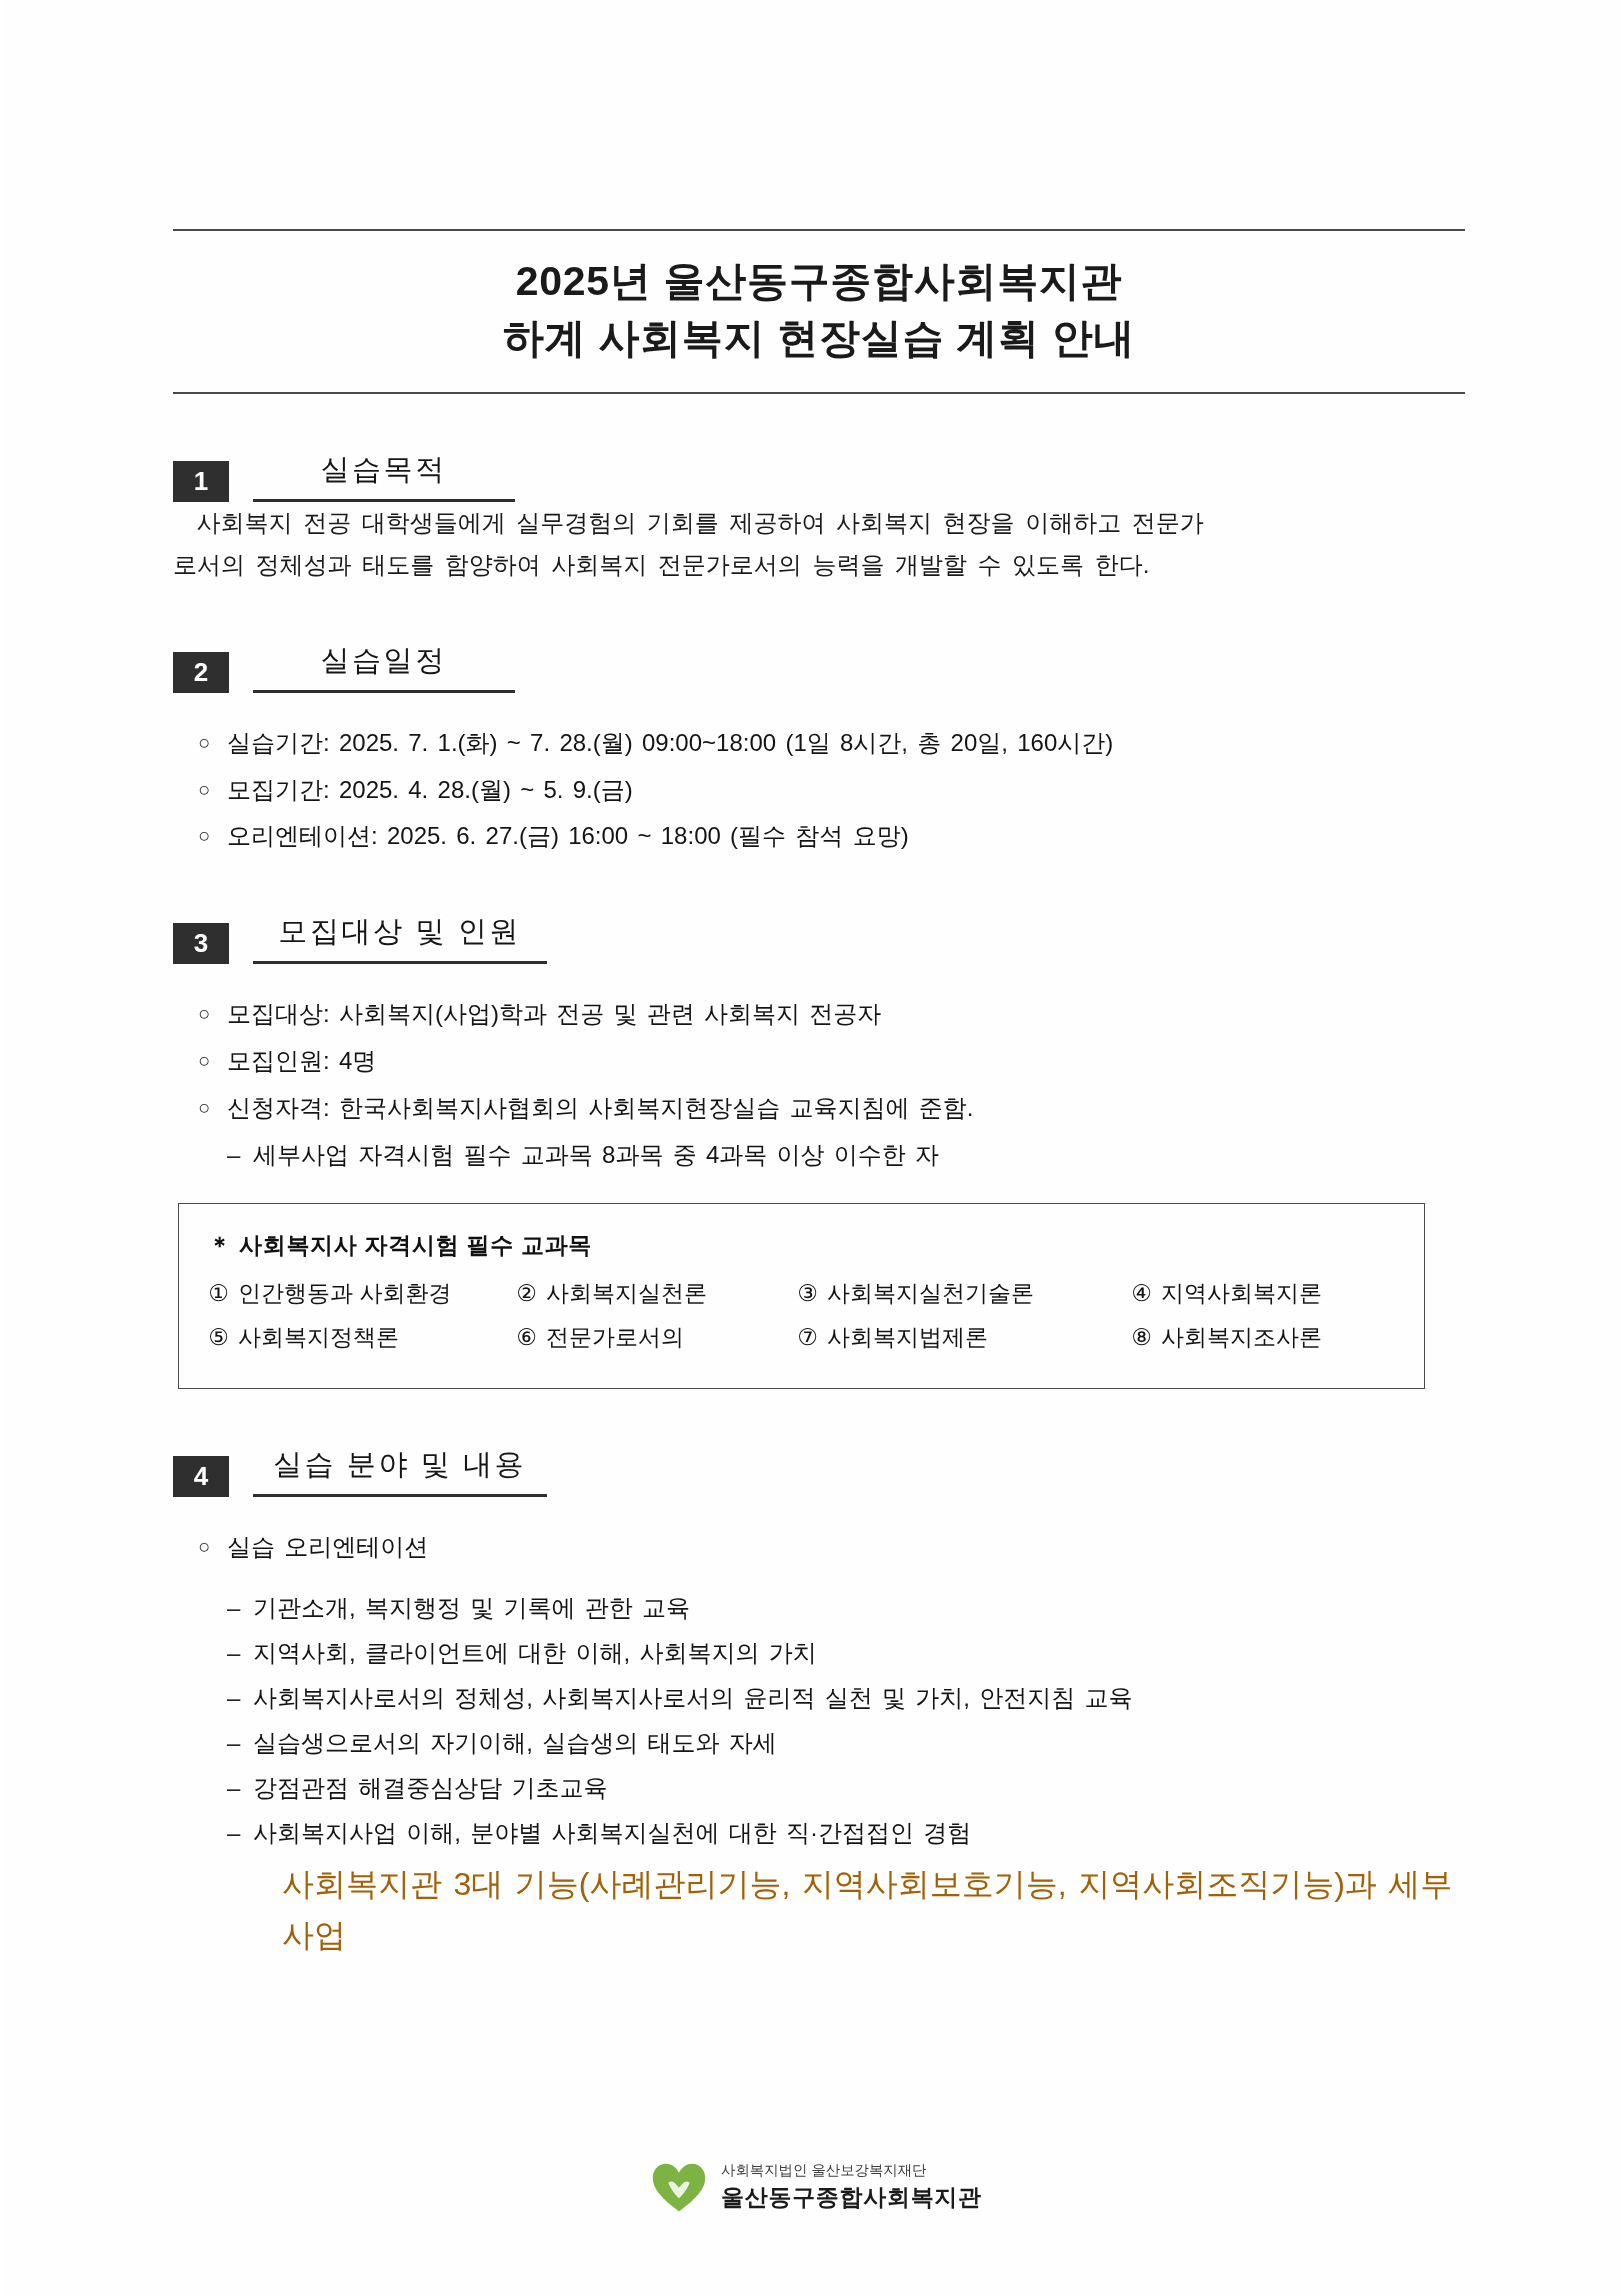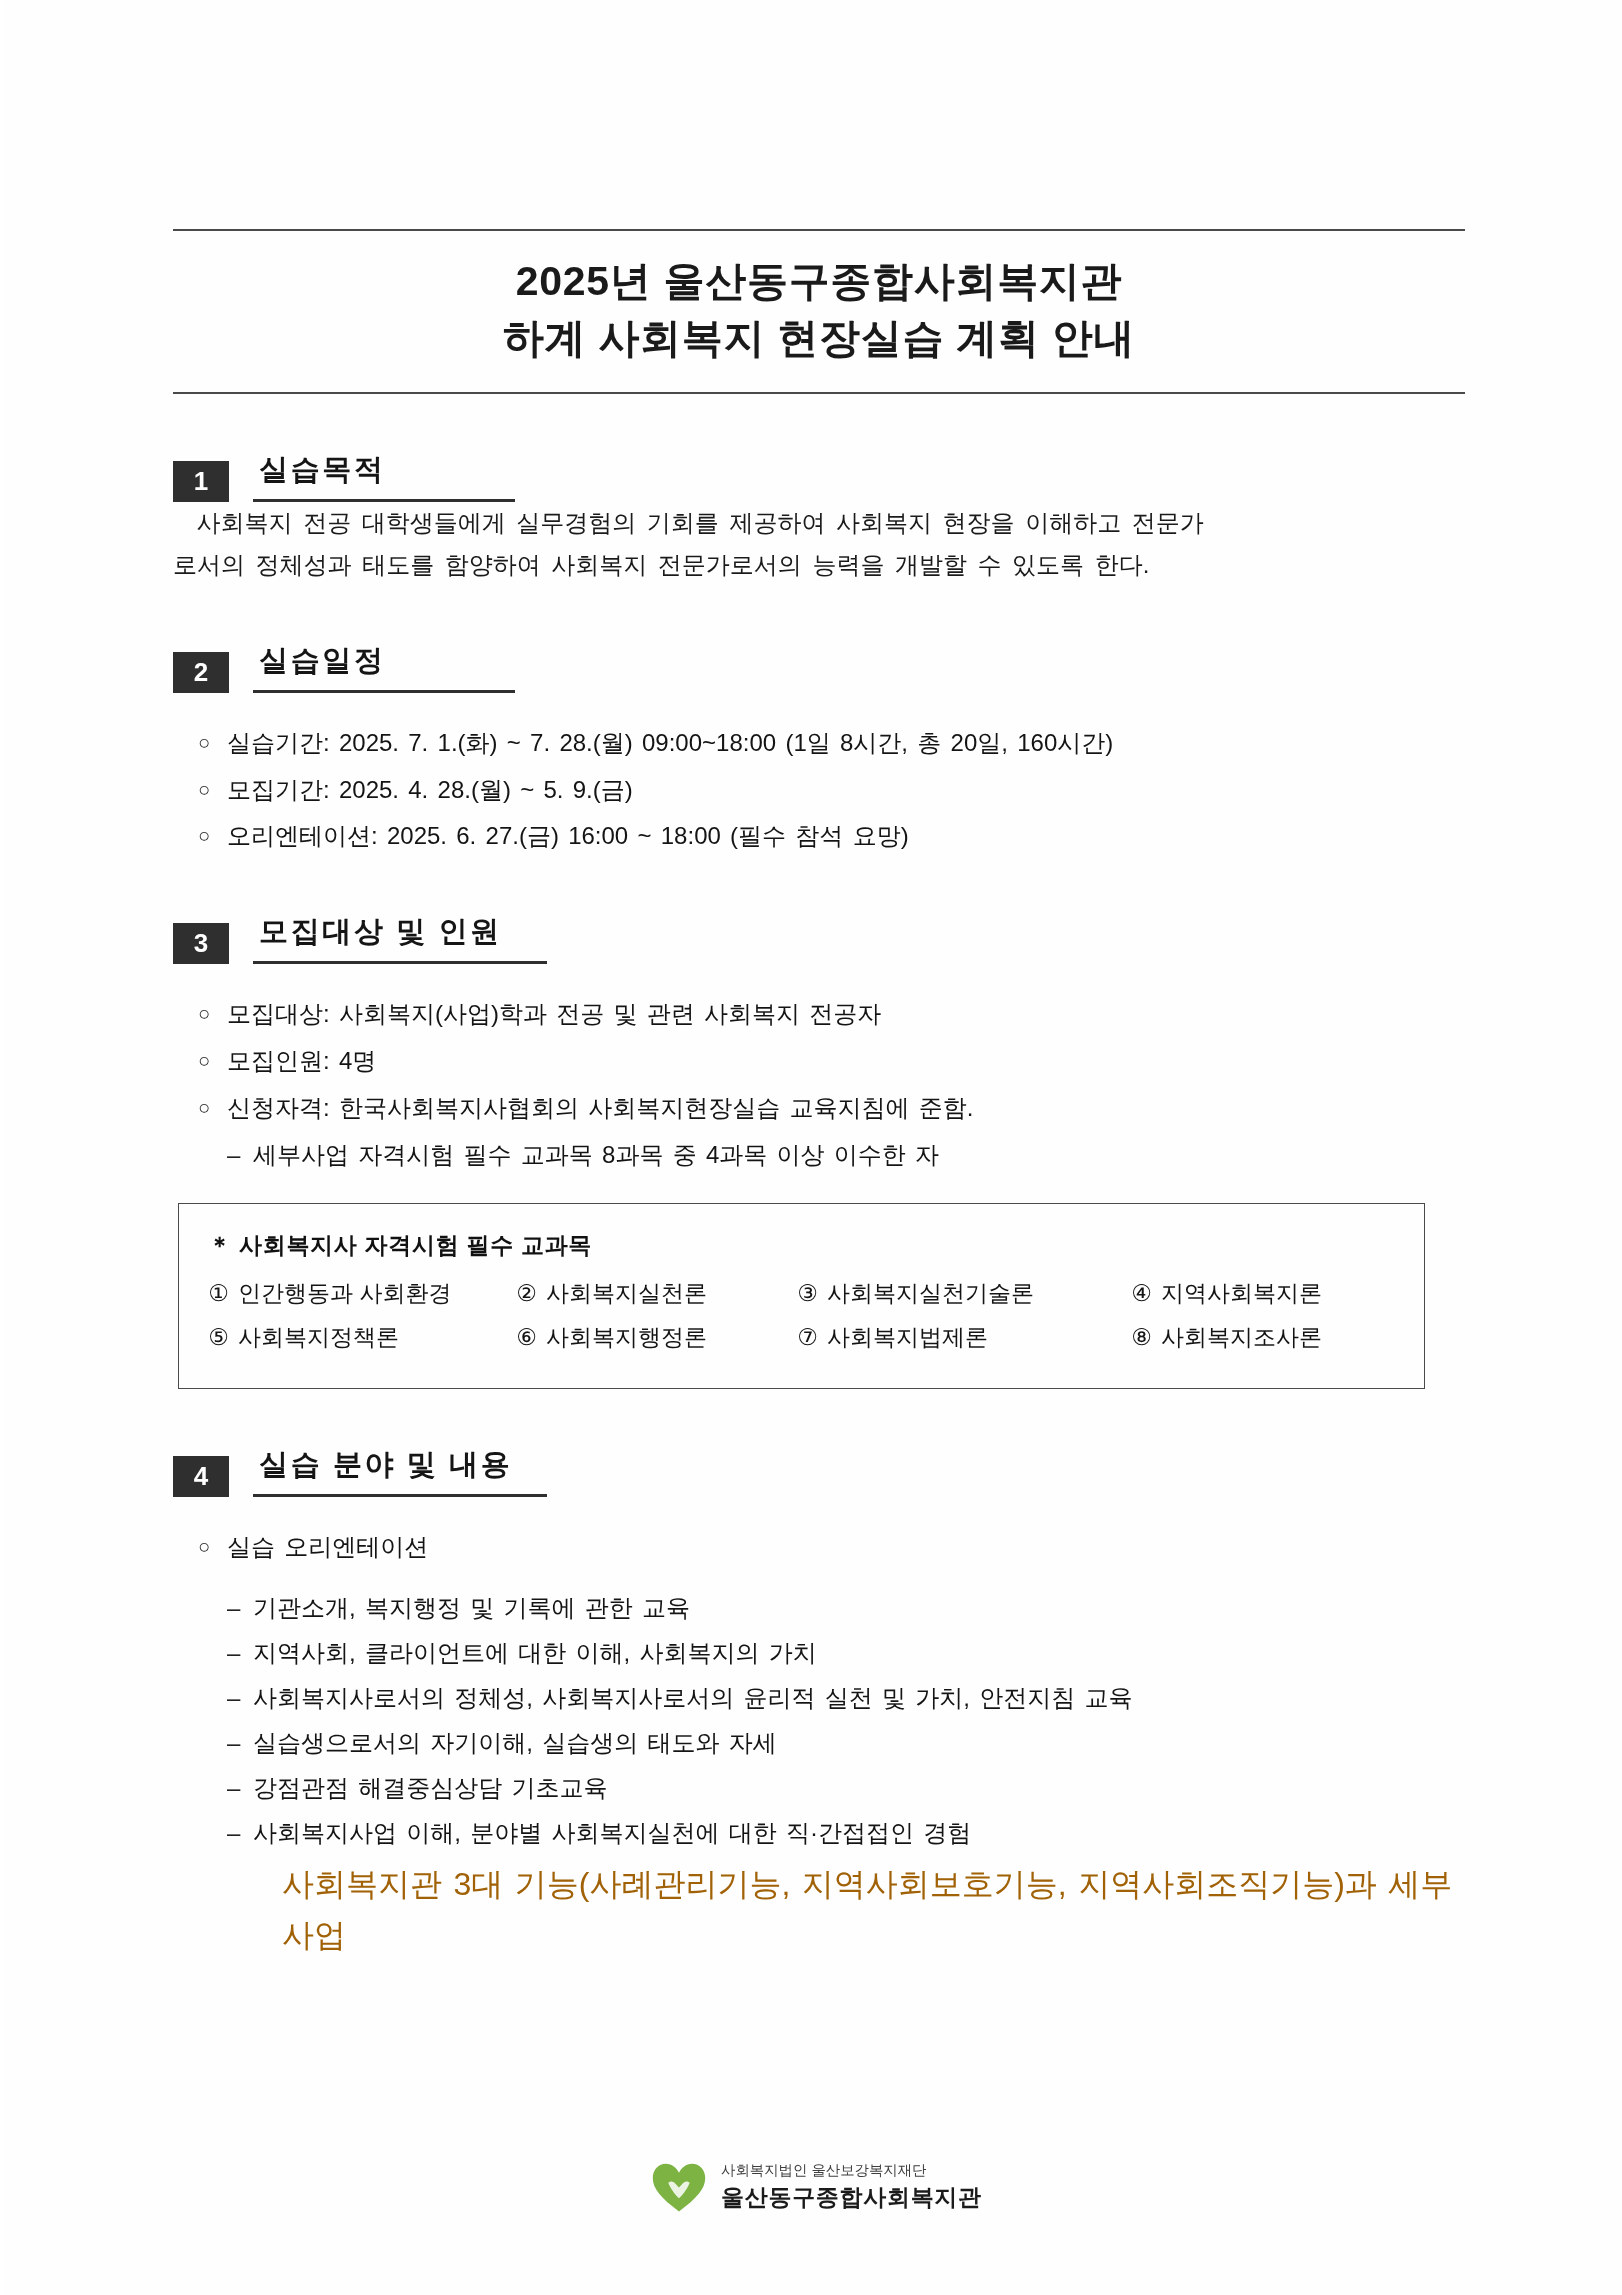--- a/index.html
+++ b/index.html
@@ -66,25 +66,26 @@
     flex: none;
   }
   .sec-title-wrap {
     margin-left: 23.6px;
     padding-bottom: 2.6px;
     border-bottom: 3.3px solid #2f2f2f;
     min-width: 262px;
   }
   .sec-title {
     font-size: 29px;
-    font-weight: bold;
+    font-weight: normal;
     letter-spacing: 2.6px;
     color: #151515;
     padding: 0 6.5px 6.5px 6.5px;
     display: block;
+    text-align: center;
   }
   .sec-title.wide { min-width: 281px; }
 
   
   .para {
     font-size: 24px;
     line-height: 1.72;
     color: #1a1a1a;
     text-align: justify;
     word-spacing: 3.9px;
@@ -293,21 +294,21 @@
           <div class="subj">
             <span class="circ">④</span>
             <span>지역사회복지론</span>
           </div>
           <div class="subj">
             <span class="circ">⑤</span>
             <span>사회복지정책론</span>
           </div>
           <div class="subj">
             <span class="circ">⑥</span>
-            <span>사회복지행정론</span>
+            <span>전문가로서의</span>
           </div>
           <div class="subj">
             <span class="circ">⑦</span>
             <span>사회복지법제론</span>
           </div>
           <div class="subj">
             <span class="circ">⑧</span>
             <span>사회복지조사론</span>
           </div>
         </div>

